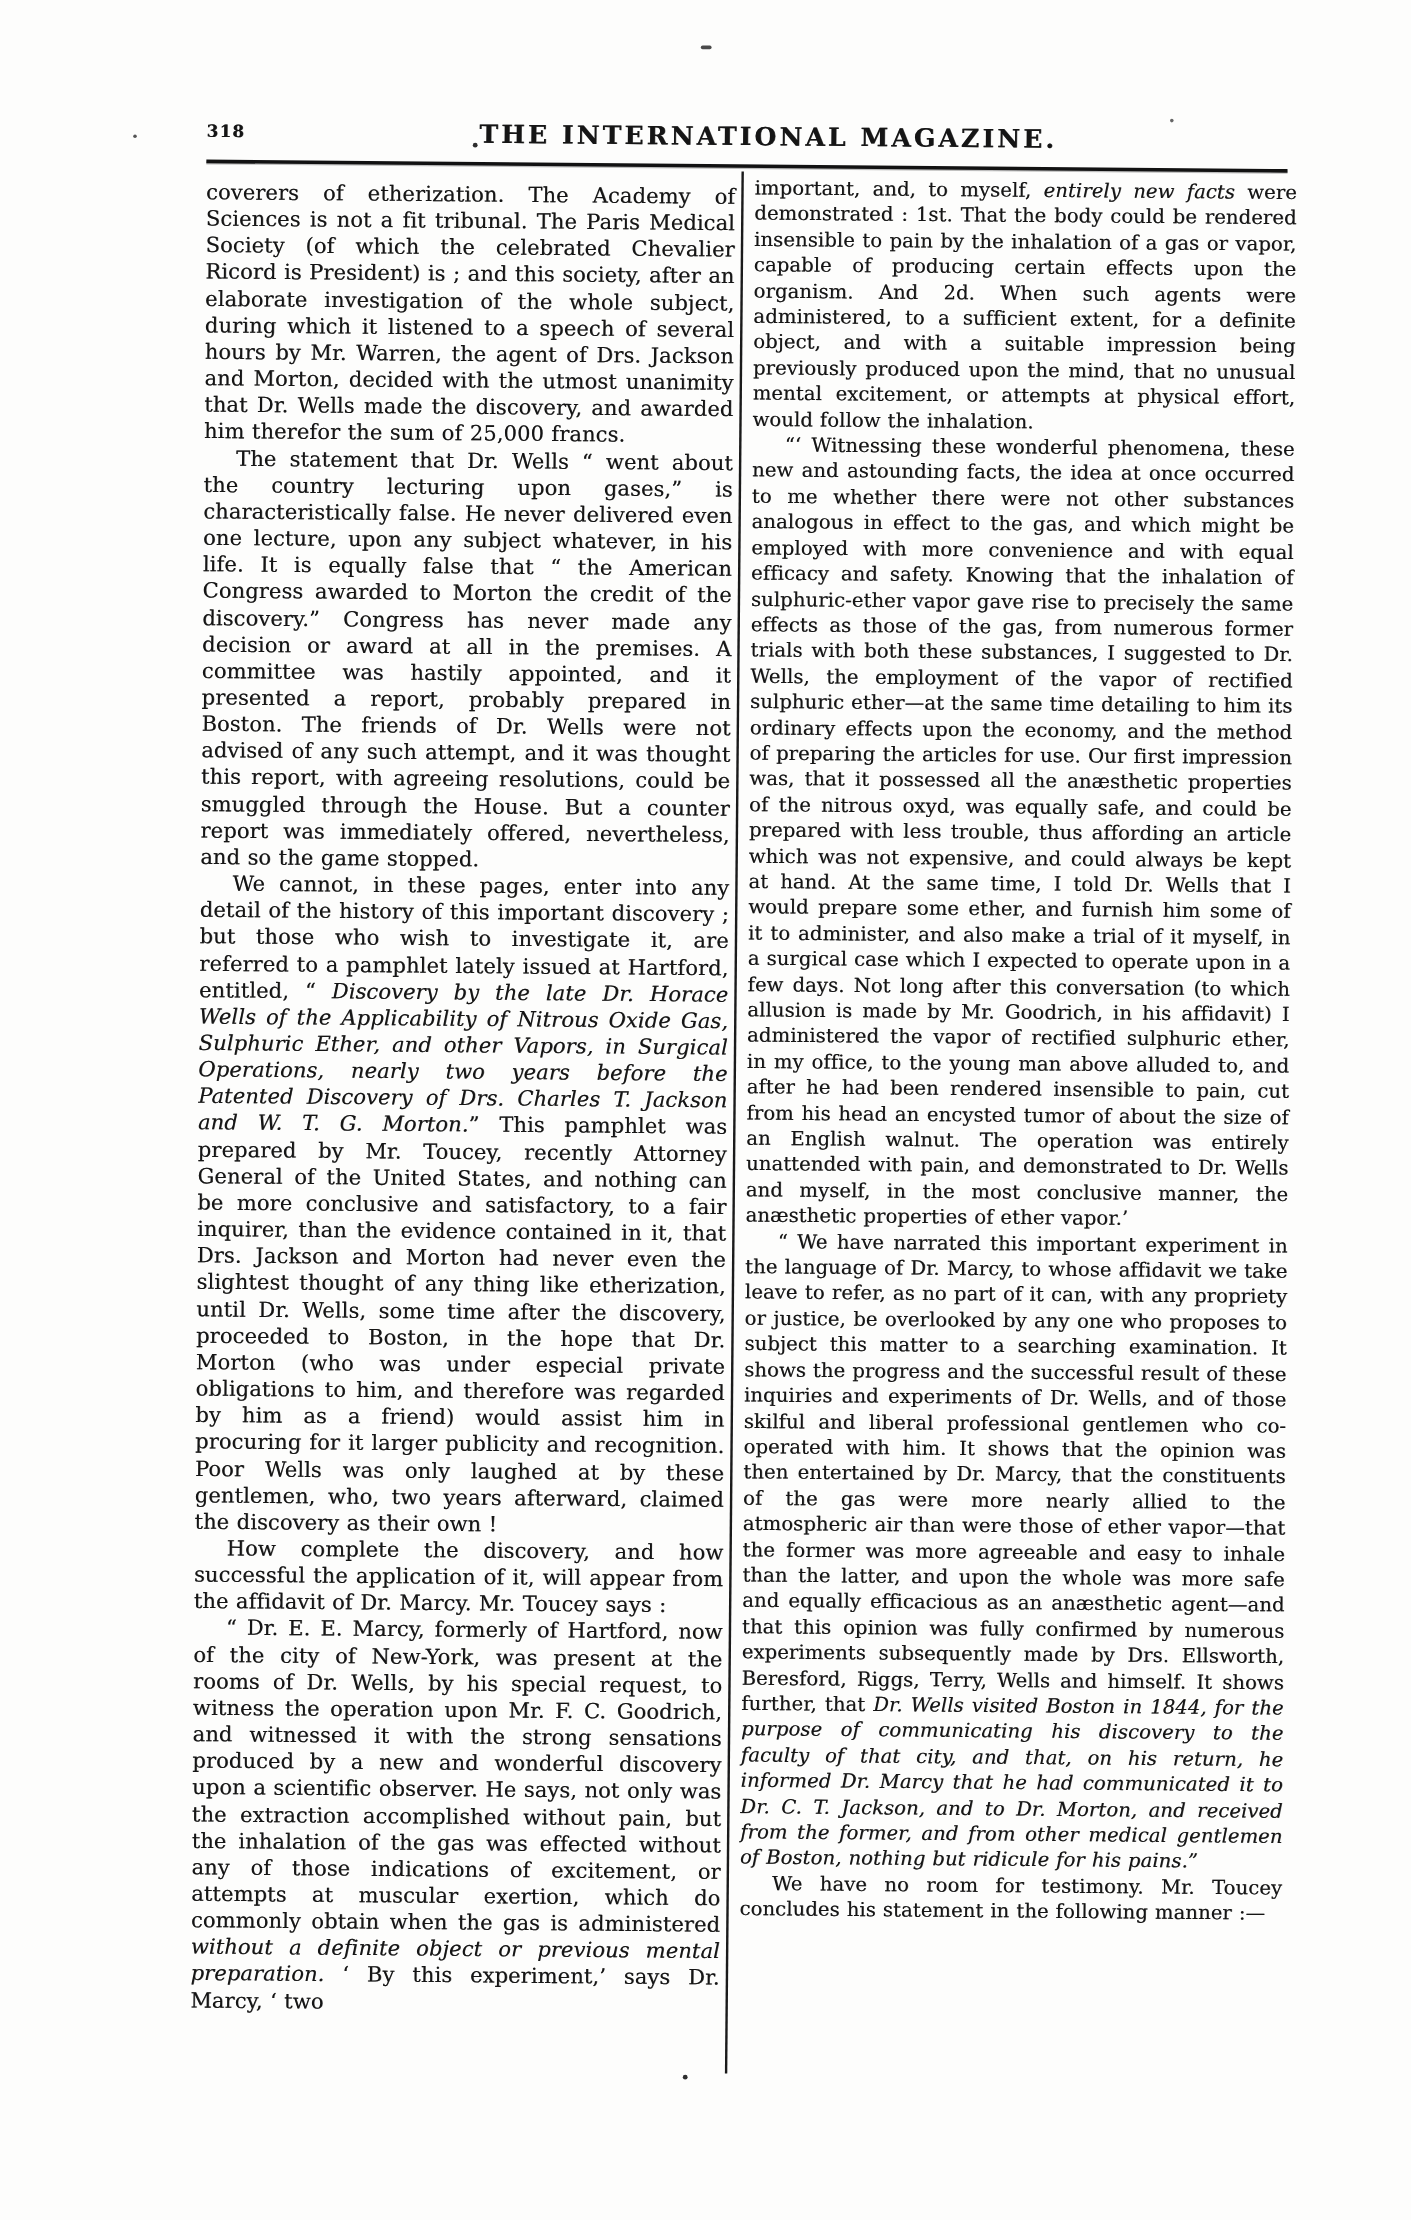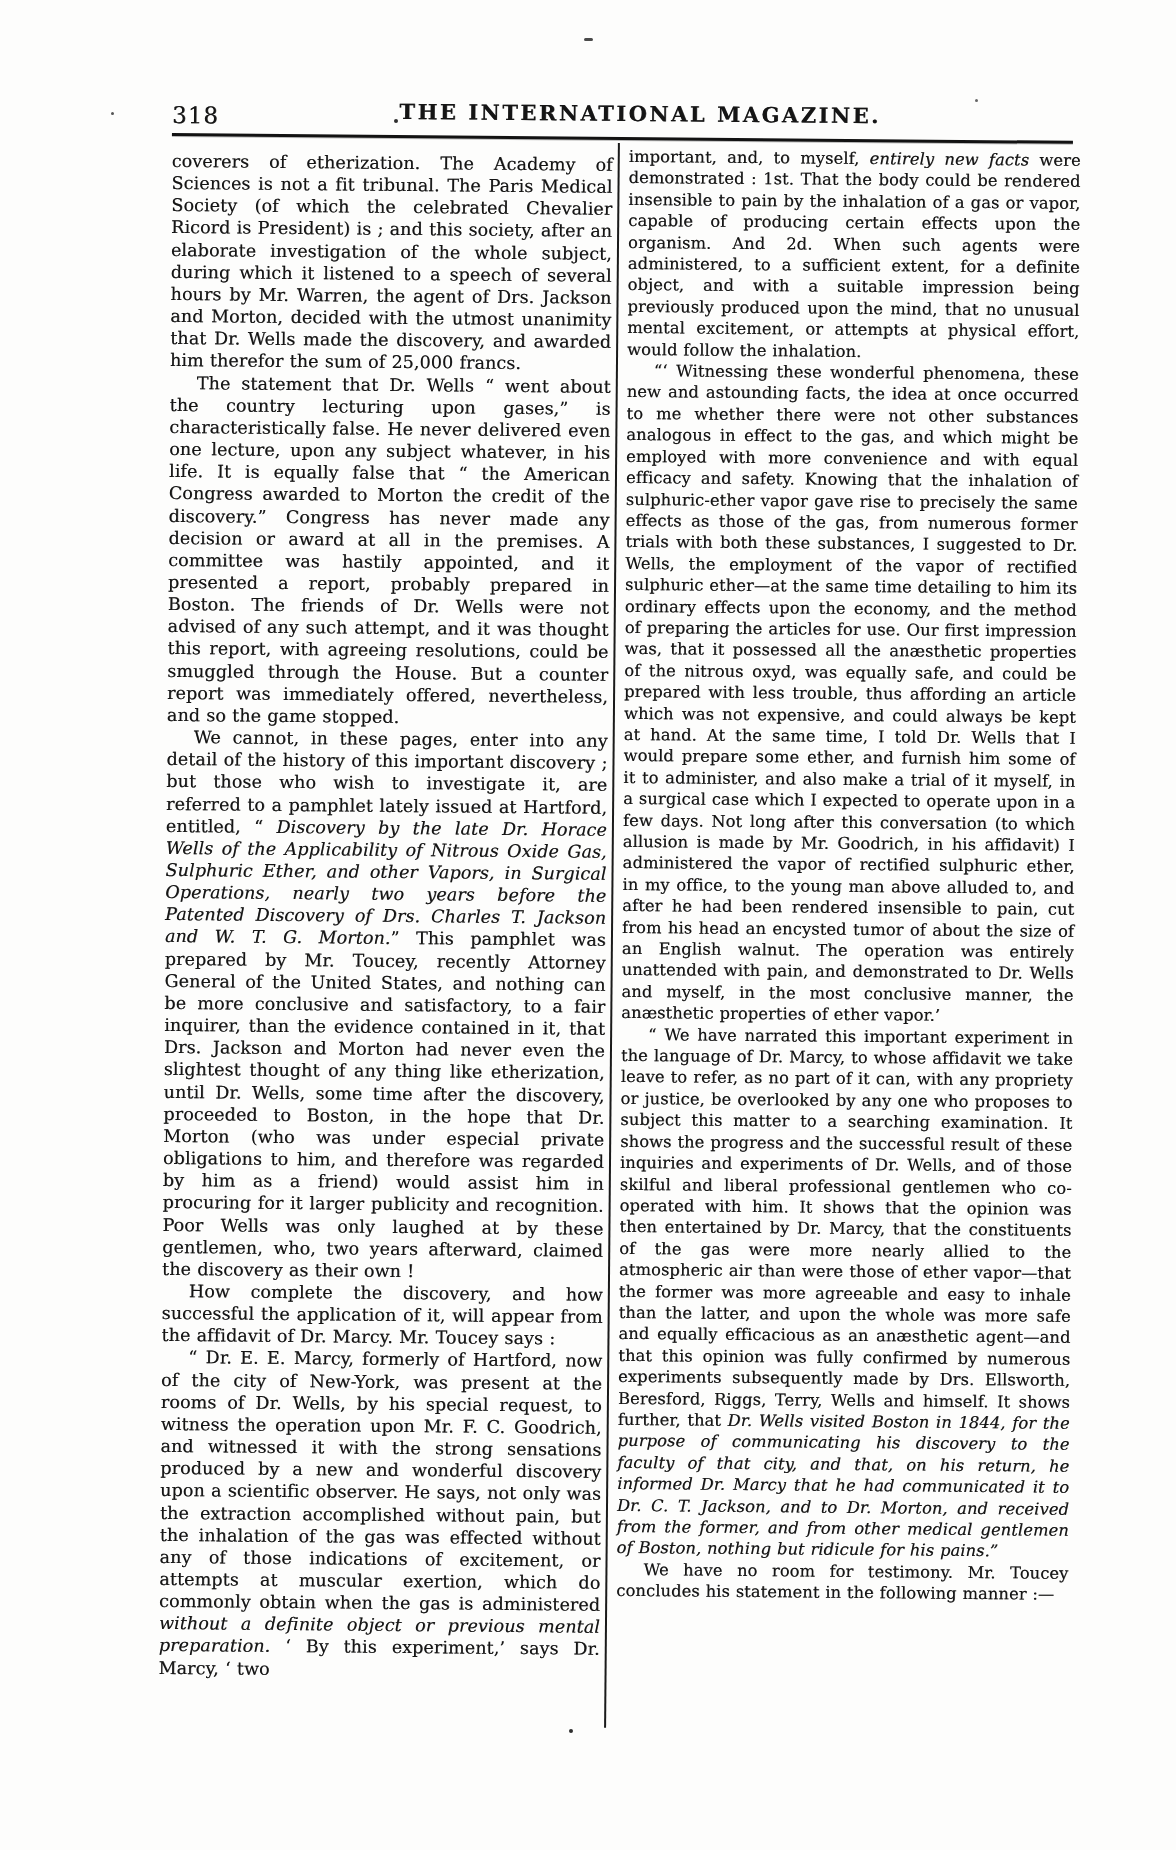--- a/index.html
+++ b/index.html
@@ -11,21 +11,21 @@
     font-family:"DejaVu Serif","Liberation Serif",serif;
     color:#151515;
   }
   .scan-content{
     position:absolute;left:0;top:0;width:1176px;height:1850px;
     transform:rotate(0.5deg);
     transform-origin:172px 130px;
   }
   .page-number{
     position:absolute;left:172px;top:102px;
-    font-size:23px;font-weight:400;letter-spacing:1px;
+    font-size:14px;font-weight:700;letter-spacing:1px;
     text-shadow:0.4px 0 0 rgba(0,0,0,.6);
   }
   .magazine-title{
     position:absolute;left:0;top:97px;width:1176px;
     box-sizing:border-box;padding-left:104px;
     text-align:center;
     font-size:21px;font-weight:700;letter-spacing:2.5px;
     text-shadow:0.4px 0 0 rgba(0,0,0,.6);
     white-space:nowrap;
   }

